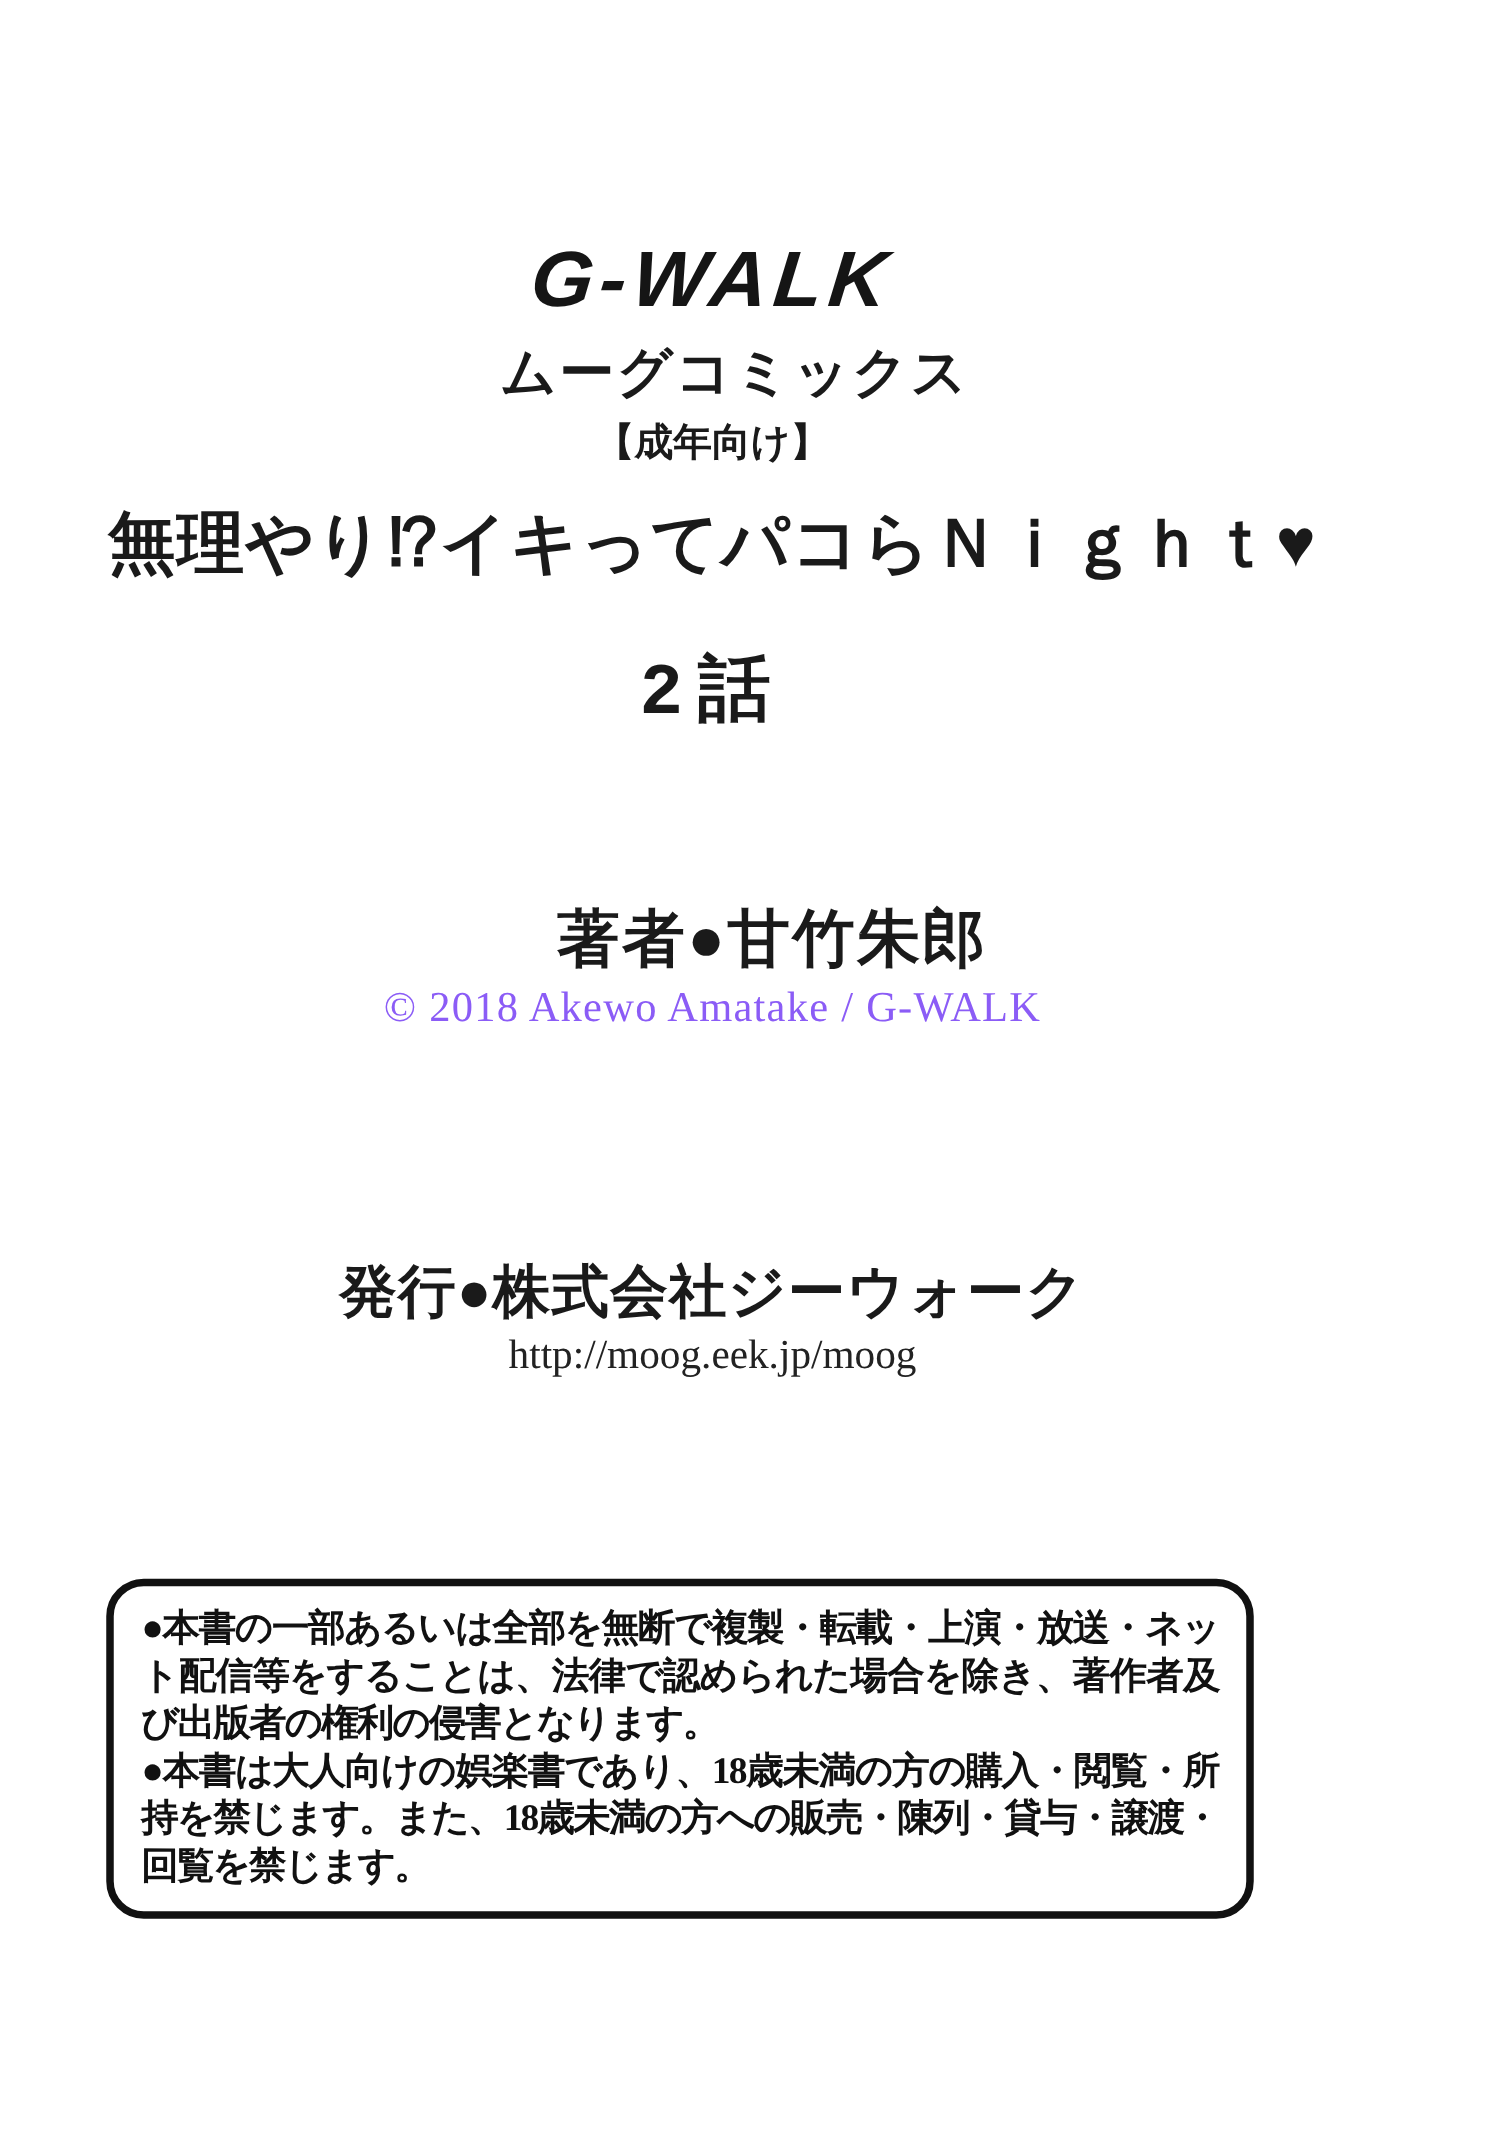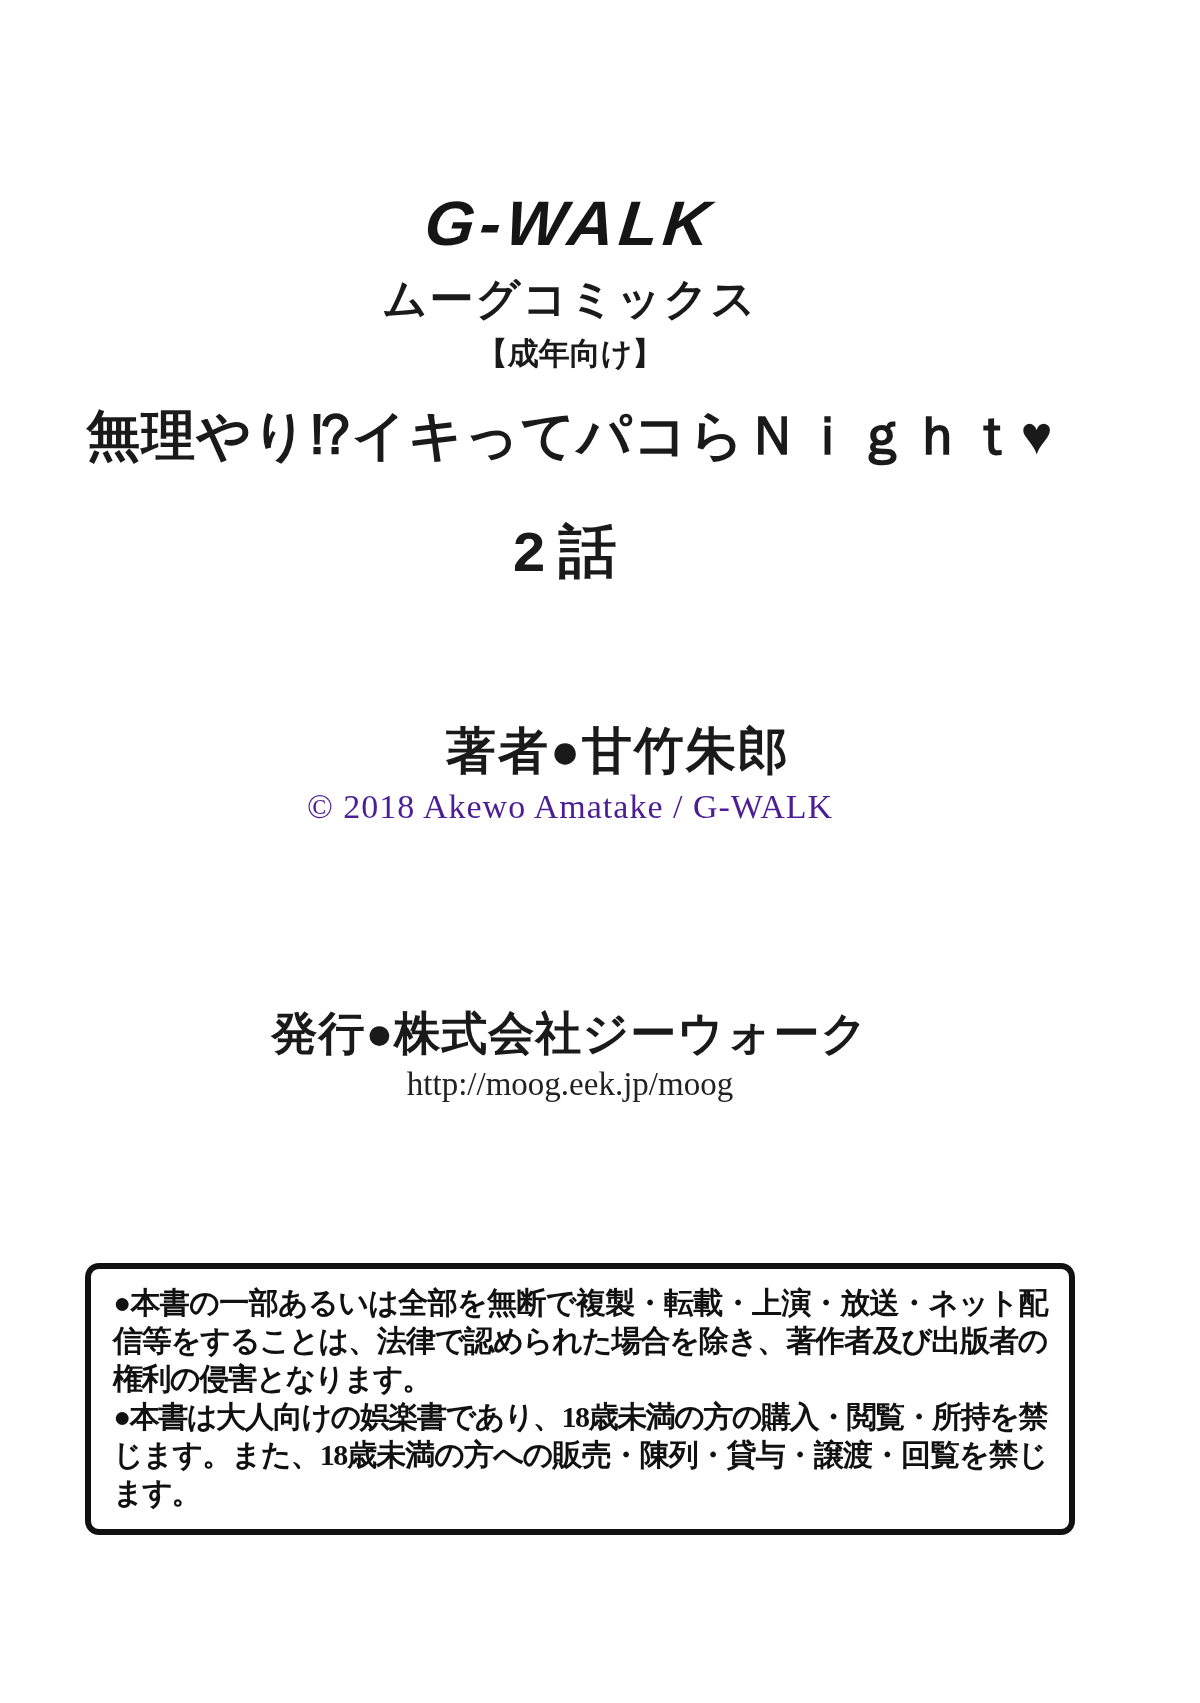--- a/index.html
+++ b/index.html
@@ -32,20 +32,21 @@
     letter-spacing: 5px;
     transform: skewX(-6deg) scaleY(0.98);
     color: #151515;
   }
   .imprint {
     top: 274px;
     font-size: 44px;
     line-height: 50px;
     font-weight: 900;
     letter-spacing: 2px;
+    padding-left: 18px;
   }
   .rating {
     top: 336px;
     font-size: 31px;
     line-height: 36px;
     font-weight: 900;
   }
   .title {
     top: 404px;
     font-size: 54px;
@@ -69,44 +70,44 @@
     letter-spacing: 2px;
     padding-left: 48px;
   }
   .copyright {
     top: 786px;
     font-family: "Liberation Serif", serif;
     font-size: 34px;
     line-height: 42px;
     font-weight: 400;
     letter-spacing: 1px;
-    color: #4c1d95;
+    color: #8b5cf6;
   }
   .publisher {
     top: 1006px;
     font-size: 46px;
     line-height: 54px;
     font-weight: 900;
     letter-spacing: 1px;
   }
   .url {
     top: 1064px;
     font-family: "Liberation Serif", serif;
     font-size: 33px;
     line-height: 40px;
     color: #222222;
   }
   .notice-box {
     position: absolute;
     top: 1263px;
     left: 85px;
-    width: 990px;
+    width: 918px;
     box-sizing: border-box;
     border: 6px solid #111111;
-    border-radius: 14px;
+    border-radius: 30px;
     padding: 15px 22px 17px 22px;
     background: #ffffff;
   }
   .notice-box p {
     margin: 0;
     font-family: "Liberation Serif", serif;
     font-weight: 700;
     font-size: 30px;
     line-height: 38px;
     letter-spacing: -1.5px;

